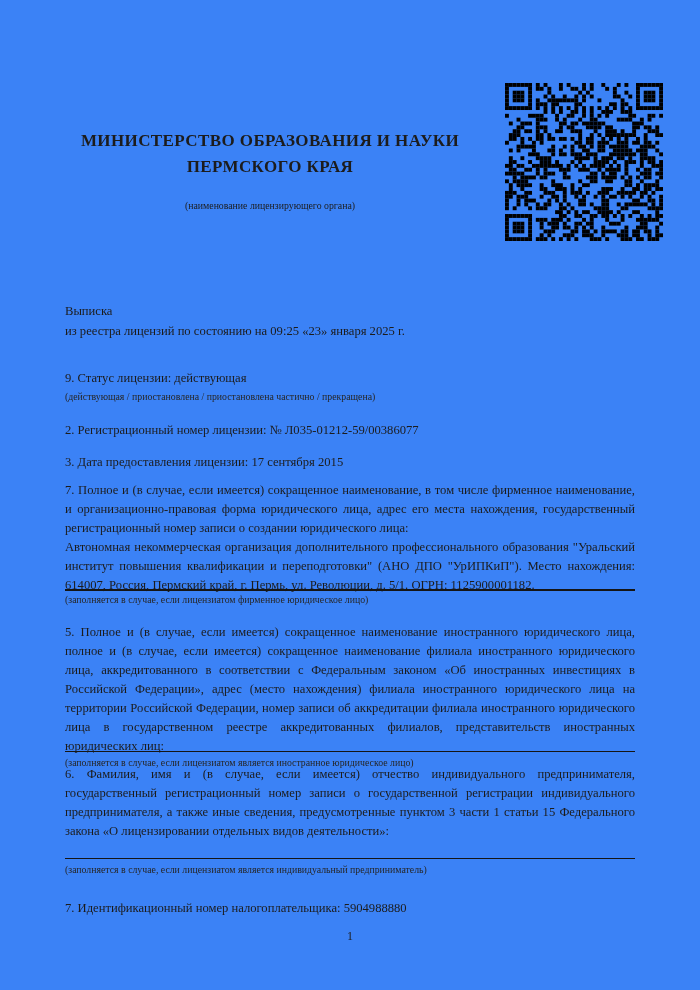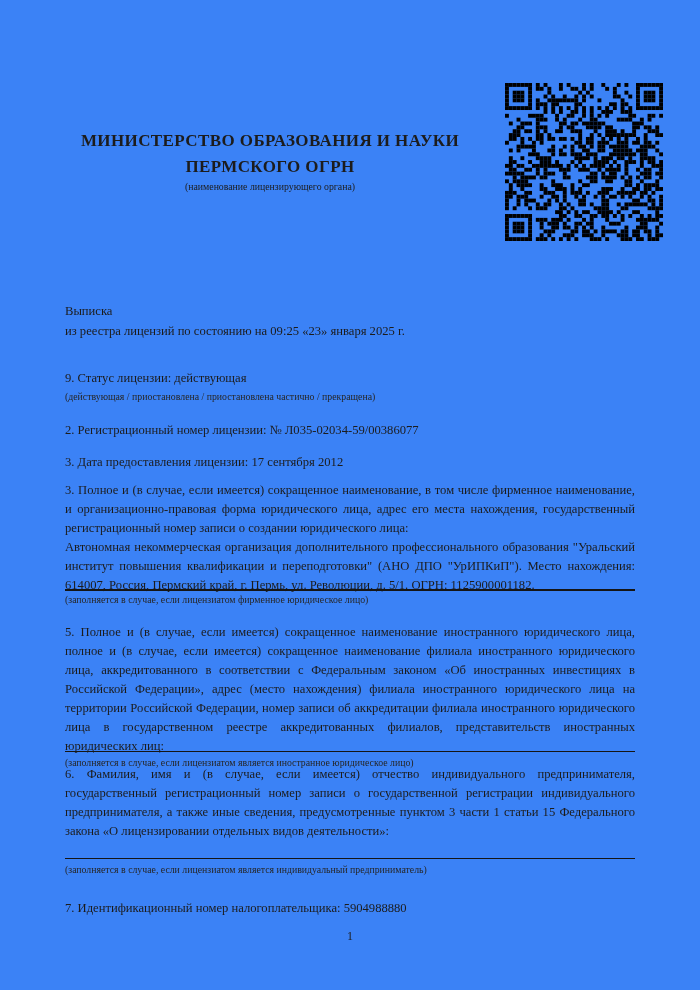--- a/index.html
+++ b/index.html
@@ -21,21 +21,21 @@
     font-weight: bold;
     font-size: 17px;
     line-height: 26px;
     letter-spacing: 0.4px;
   }
   .org-subtitle {
     font-weight: normal;
     font-size: 9.8px;
     letter-spacing: 0;
     line-height: 12px;
-    margin-top: 1px;
+    margin-top: 20px;
   }
 
   
   .qr-box { top: 83px; left: 505px; width: 158px; height: 158px; }
 
   
   .doc-title {
     top: 301px; left: 65px; width: 570px;
     font-size: 12.6px;
     line-height: 20px;
@@ -58,21 +58,21 @@
     font-size: 12px;
   }
 </style>
 </head>
 <body>
 
 <div class="page">
 
   <div class="abs org-header">
     <div>МИНИСТЕРСТВО ОБРАЗОВАНИЯ И НАУКИ</div>
-    <div>ПЕРМСКОГО ОГРН</div>
+    <div>ПЕРМСКОГО КРАЯ</div>
     <div class="org-subtitle">(наименование лицензирующего органа)</div>
   </div>
 
   <div class="abs qr-box">
     <svg id="qr-svg" width="158" height="158" viewBox="0 0 158 158" aria-hidden="true">
         <g fill="#000000">
           <rect x="0.00" y="0.00" width="3.90" height="3.90"></rect>
           <rect x="3.85" y="0.00" width="3.90" height="3.90"></rect>
           <rect x="7.71" y="0.00" width="3.90" height="3.90"></rect>
           <rect x="11.56" y="0.00" width="3.90" height="3.90"></rect>
@@ -888,25 +888,25 @@
   </div>
 
   <div class="abs doc-title">
     <div>Выписка</div>
     <div>из реестра лицензий по состоянию на 09:25 «23» января 2025 г.</div>
   </div>
 
   <div class="abs content body-text" style="top:369px">9. Статус лицензии: действующая</div>
   <div class="abs content caption" style="top:391px">(действующая / приостановлена / приостановлена частично / прекращена)</div>
 
-  <div class="abs content body-text" style="top:421px">2. Регистрационный номер лицензии: № Л035-02034-59/00386077</div>
-
-  <div class="abs content body-text" style="top:453px">3. Дата предоставления лицензии: 17 сентября 2012</div>
-
-  <div class="abs content body-text para" style="top:481px">3. Полное и (в случае, если имеется) сокращенное наименование, в том числе фирменное наименование, и организационно-правовая форма юридического лица, адрес его места нахождения, государственный регистрационный номер записи о создании юридического лица:</div>
+  <div class="abs content body-text" style="top:421px">2. Регистрационный номер лицензии: № Л035-01212-59/00386077</div>
+
+  <div class="abs content body-text" style="top:453px">3. Дата предоставления лицензии: 17 сентября 2015</div>
+
+  <div class="abs content body-text para" style="top:481px">7. Полное и (в случае, если имеется) сокращенное наименование, в том числе фирменное наименование, и организационно-правовая форма юридического лица, адрес его места нахождения, государственный регистрационный номер записи о создании юридического лица:</div>
   <div class="abs content body-text para" style="top:538px">Автономная некоммерческая организация дополнительного профессионального образования "Уральский институт повышения квалификации и переподготовки" (АНО ДПО "УрИПКиП"). Место нахождения: 614007, Россия, Пермский край, г. Пермь, ул. Революции, д. 5/1. ОГРН: 1125900001182.</div>
   <div class="abs rule rule-thick" style="top:589px"></div>
   <div class="abs content caption" style="top:594px">(заполняется в случае, если лицензиатом фирменное юридическое лицо)</div>
 
   <div class="abs content body-text para" style="top:623px">5. Полное и (в случае, если имеется) сокращенное наименование иностранного юридического лица, полное и (в случае, если имеется) сокращенное наименование филиала иностранного юридического лица, аккредитованного в соответствии с Федеральным законом «Об иностранных инвестициях в Российской Федерации», адрес (место нахождения) филиала иностранного юридического лица на территории Российской Федерации, номер записи об аккредитации филиала иностранного юридического лица в государственном реестре аккредитованных филиалов, представительств иностранных юридических лиц:</div>
   <div class="abs rule" style="top:751px"></div>
   <div class="abs content caption" style="top:757px">(заполняется в случае, если лицензиатом является иностранное юридическое лицо)</div>
 
   <div class="abs content body-text para" style="top:765px">6. Фамилия, имя и (в случае, если имеется) отчество индивидуального предпринимателя, государственный регистрационный номер записи о государственной регистрации индивидуального предпринимателя, а также иные сведения, предусмотренные пунктом 3 части 1 статьи 15 Федерального закона «О лицензировании отдельных видов деятельности»:</div>
   <div class="abs rule" style="top:858px"></div>

